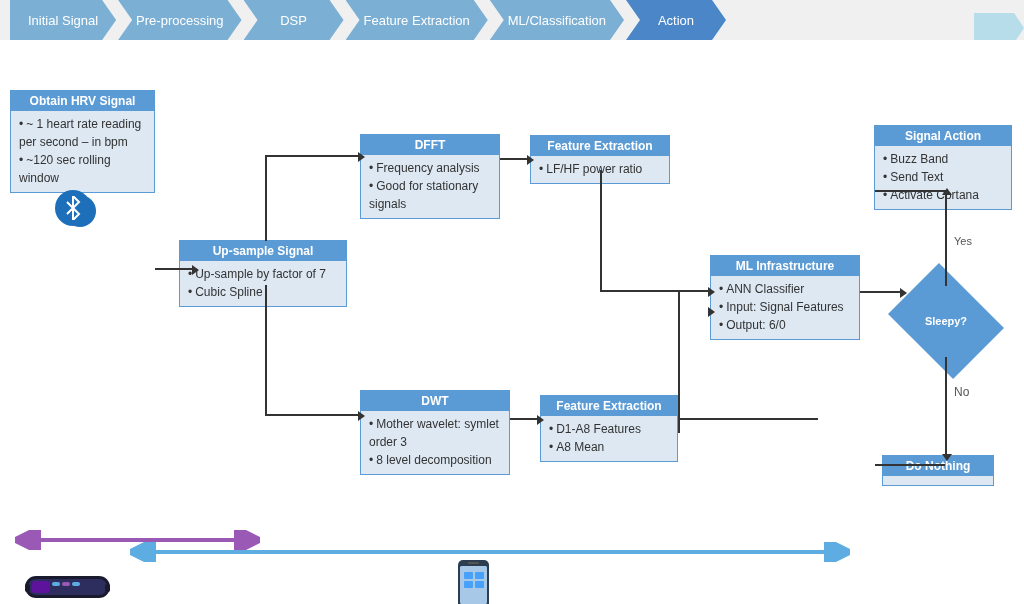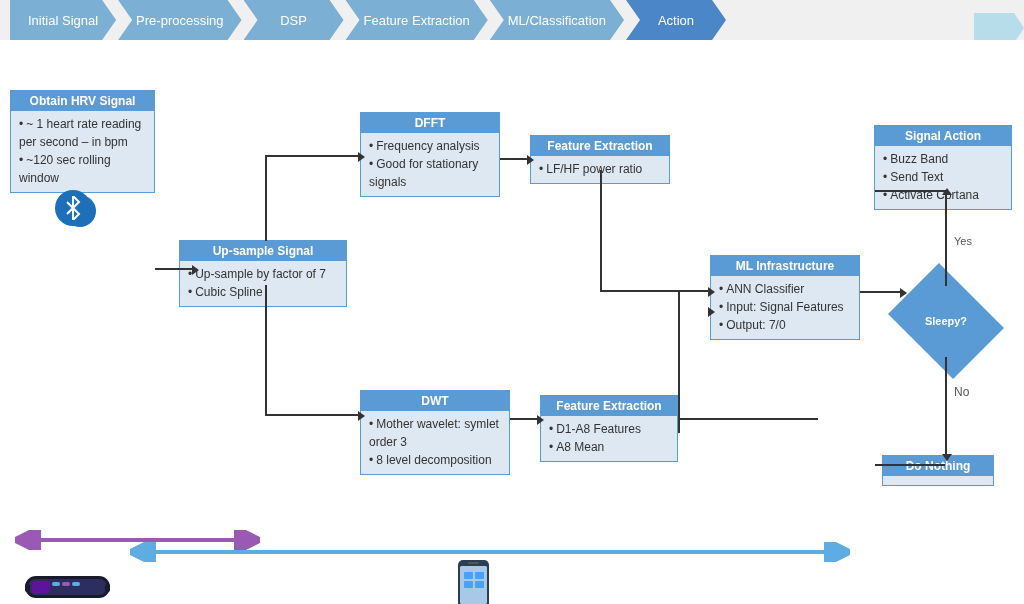--- a/index.html
+++ b/index.html
@@ -151,21 +151,21 @@
   </div>
 
   <div class="box" style="left:179px; top:200px; width:168px;">
     <div class="box-header">Up-sample Signal</div>
     <ul class="box-content">
       <li>Up-sample by factor of 7</li>
       <li>Cubic Spline</li>
     </ul>
   </div>
 
-  <div class="box" style="left:360px; top:72px; width:140px;">
+  <div class="box" style="left:360px; top:94px; width:140px;">
     <div class="box-header">DFFT</div>
     <ul class="box-content">
       <li>Frequency analysis</li>
       <li>Good for stationary signals</li>
     </ul>
   </div>
 
   <div class="box" style="left:530px; top:95px; width:140px;">
     <div class="box-header">Feature Extraction</div>
     <ul class="box-content">
@@ -187,21 +187,21 @@
       <li>D1-A8 Features</li>
       <li>A8 Mean</li>
     </ul>
   </div>
 
   <div class="box" style="left:710px; top:215px; width:150px;">
     <div class="box-header">ML Infrastructure</div>
     <ul class="box-content">
       <li>ANN Classifier</li>
       <li>Input: Signal Features</li>
-      <li>Output: 7/0</li>
+      <li>Output: 6/0</li>
     </ul>
   </div>
 
   <div class="box" style="left:874px; top:85px; width:138px;">
     <div class="box-header">Signal Action</div>
     <ul class="box-content">
       <li>Buzz Band</li>
       <li>Send Text</li>
       <li>Activate Cortana</li>
     </ul>

